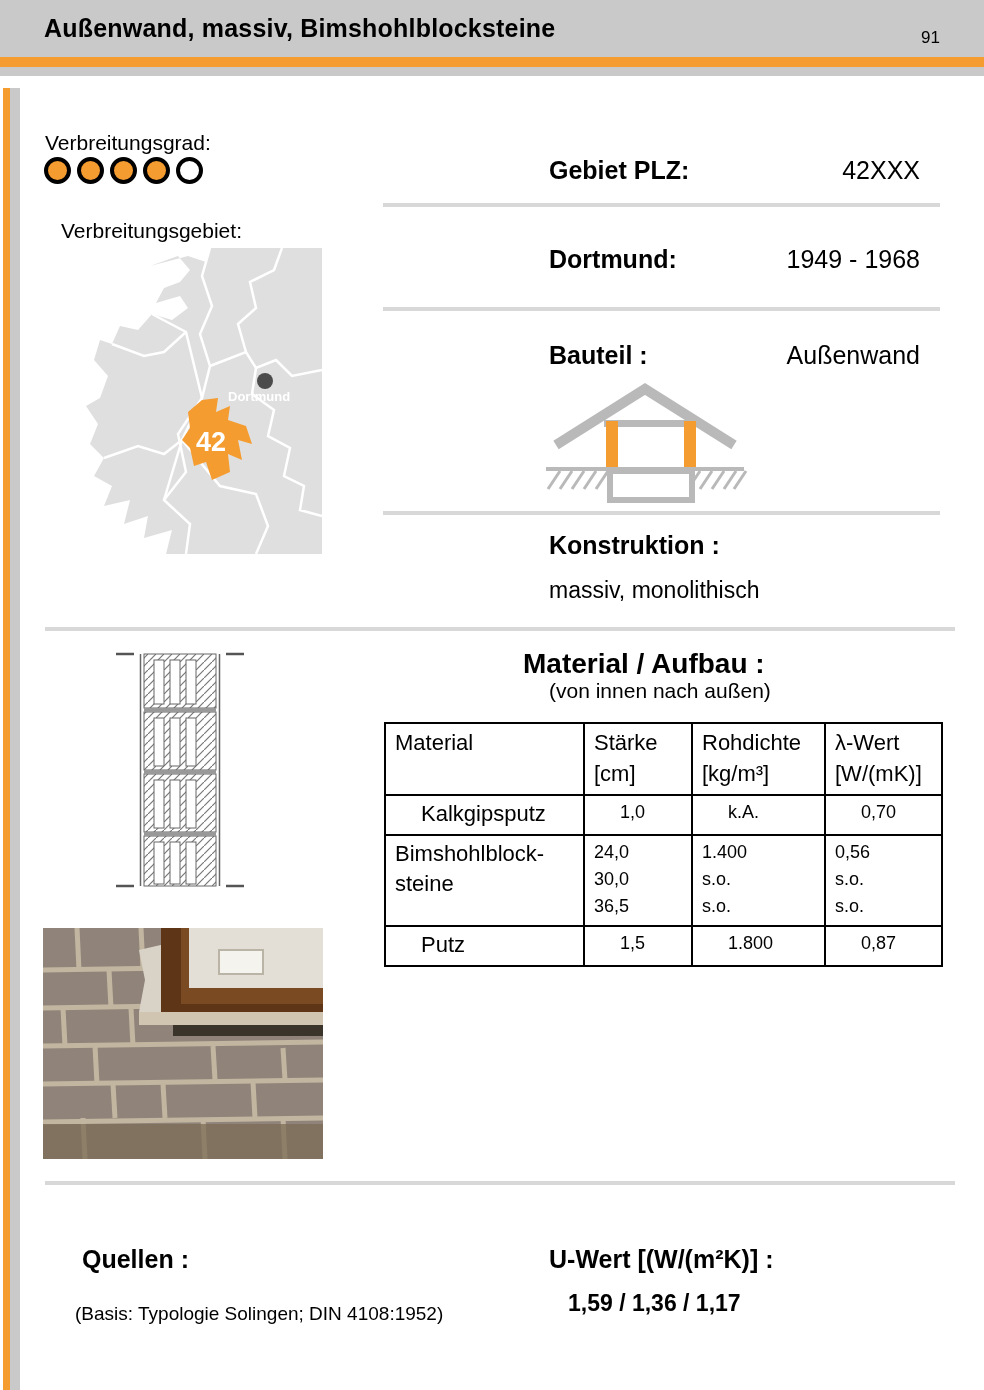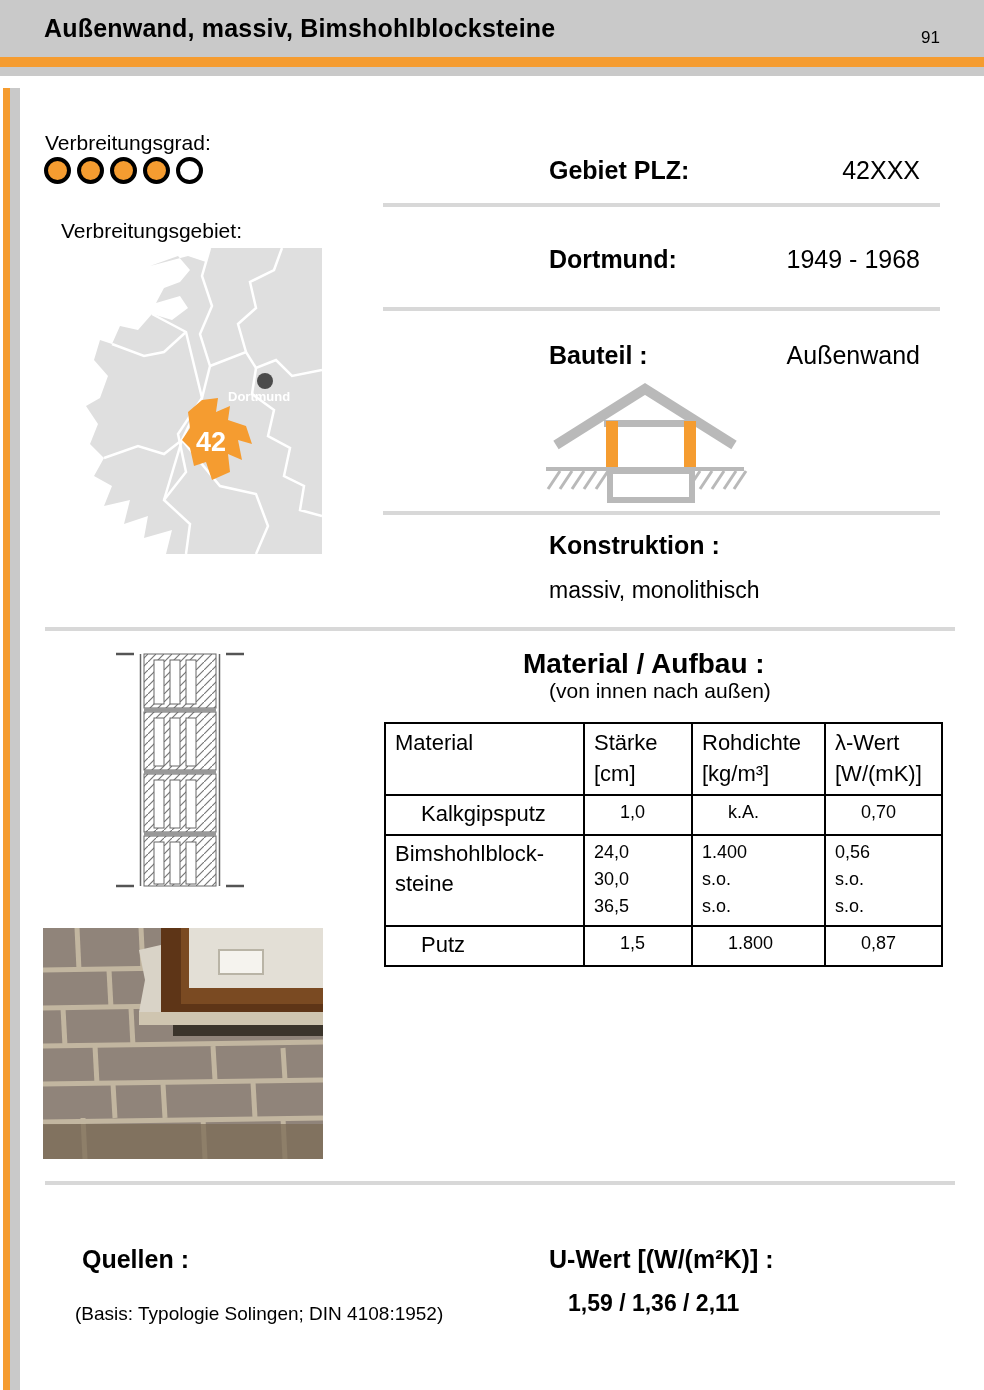--- a/index.html
+++ b/index.html
@@ -306,15 +306,15 @@
         <rect x="130" y="97" width="150" height="11" fill="#3b342b"></rect>
       </g>
     </svg>
   </div>
 
   <div class="hr" style="left:45px; width:910px; top:1181px;"></div>
 
   <div class="quellen-label">Quellen :</div>
   <div class="basis-text">(Basis: Typologie Solingen; DIN 4108:1952)</div>
   <div class="uwert-label">U-Wert [(W/(m²K)] :</div>
-  <div class="uwert-value">1,59 / 1,36 / 2,11</div>
+  <div class="uwert-value">1,59 / 1,36 / 1,17</div>
 
 </div>
 
 </body></html>

